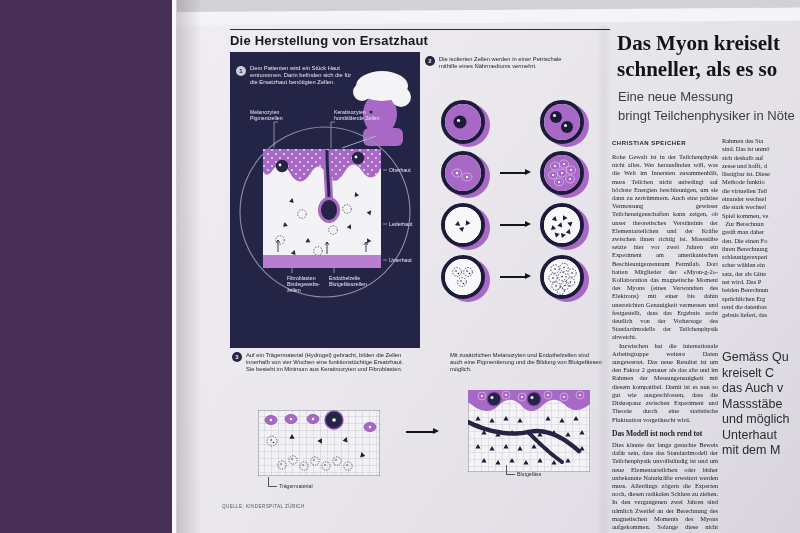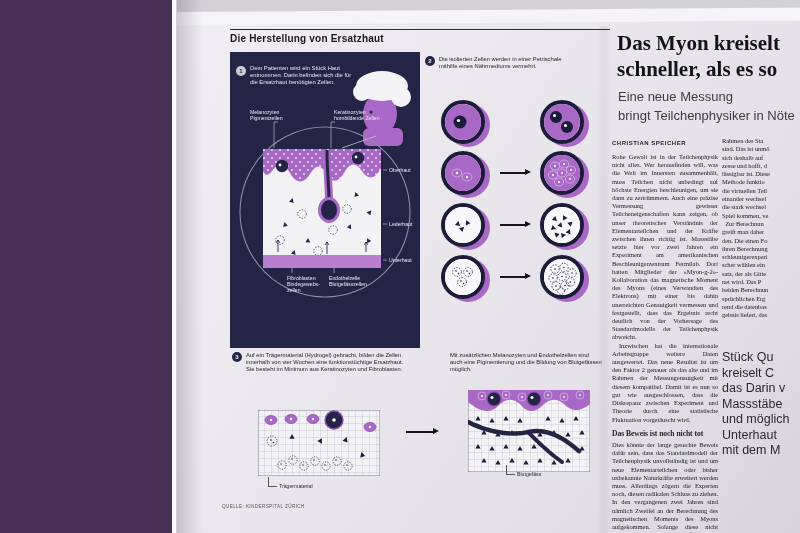--- a/index.html
+++ b/index.html
@@ -10,21 +10,21 @@
   
   #paper{left:172px;top:0;width:628px;height:533px;overflow:hidden;
     background:linear-gradient(125deg,#f0eef2 0%,#e9e7ec 45%,#e2dfe6 75%,#d7d4db 100%);}
   #paper-edge{left:0;top:0;width:5px;height:533px;background:#f9f8fa;}
   #spine-shadow{left:4px;top:0;width:26px;height:533px;background:linear-gradient(90deg,rgba(60,50,70,.22),rgba(60,50,70,0));}
   #top-strip{left:0;top:0;width:628px;height:12px;background:#d3d0d6;}
   #top-white{left:0;top:12px;width:628px;height:13px;background:#f5f4f6;transform:rotate(-.4deg);transform-origin:left;}
   #gutter-crease{left:424px;top:26px;width:16px;height:507px;background:linear-gradient(90deg,rgba(120,112,130,0),rgba(120,112,130,.10),rgba(120,112,130,0));}
   
   #kicker-rule{left:58px;top:29px;width:380px;height:1px;background:#2b2b33;}
-  #kicker{left:58px;top:33px;font-size:10px;font-weight:bold;color:#17171d;letter-spacing:.2px;}
+  #kicker{left:58px;top:33px;font-size:13px;font-weight:bold;color:#17171d;letter-spacing:.2px;}
   #panel1{left:58px;top:52px;width:190px;height:296px;background:#242447;overflow:hidden;}
   .step-badge{width:10px;height:10px;border-radius:50%;font-size:6px;font-weight:bold;
     display:flex;align-items:center;justify-content:center;}
   .badge-light{background:#cfcdda;color:#242447;}
   .badge-dark{background:#242447;color:#f2f1f6;}
   .step-text{font-size:5.8px;line-height:7px;color:#1d1d26;}
   .step-text.on-dark{color:#e9e7f2;}
   .skin-label{font-size:5.2px;line-height:6px;color:#e9e7f2;white-space:pre-line;}
   
   .dish{position:absolute;width:44px;height:44px;border-radius:50%;background:#f8f7fa;
@@ -420,21 +420,21 @@
   </div>
   <div id="subhead" class="abs">
     <div>Eine neue Messung</div>
     <div>bringt Teilchenphysiker in Nöte</div>
   </div>
   <div id="byline" class="abs">CHRISTIAN SPEICHER</div>
 
   <div id="col1" class="abs bodycol">
     <p>Rohe Gewalt ist in der Teilchenphysik nicht alles. Wer herausfinden will, was die Welt im Innersten zusammenhält, muss Teilchen nicht unbedingt auf höchste Energien beschleunigen, um sie dann zu zertrümmern. Auch eine präzise Vermessung gewisser Teilcheneigenschaften kann zeigen, ob unser theoretisches Verständnis der Elementarteilchen und der Kräfte zwischen ihnen richtig ist. Massstäbe setzte hier vor zwei Jahren ein Experiment am amerikanischen Beschleunigerzentrum Fermilab. Dort hatten Mitglieder der «Myon-g-2»-Kollaboration das magnetische Moment des Myons (eines Verwandten des Elektrons) mit einer bis dahin unerreichten Genauigkeit vermessen und festgestellt, dass das Ergebnis recht deutlich von der Vorhersage des Standardmodells der Teilchenphysik abweicht.</p>
     <p class="indent">Inzwischen hat die internationale Arbeitsgruppe weitere Daten ausgewertet. Das neue Resultat ist um den Faktor 2 genauer als das alte und im Rahmen der Messungenauigkeit mit diesem kompatibel. Damit ist es nun so gut wie ausgeschlossen, dass die Diskrepanz zwischen Experiment und Theorie durch eine statistische Fluktuation vorgetäuscht wird.</p>
-    <p id="col1-heading">Das Beweis ist noch nicht tot</p>
+    <p id="col1-heading">Das Modell ist noch rend tot</p>
     <p>Dies könnte der lange gesuchte Beweis dafür sein, dass das Standardmodell der Teilchenphysik unvollständig ist und um neue Elementarteilchen oder bisher unbekannte Naturkräfte erweitert werden muss. Allerdings zögern die Experten noch, diesen radikalen Schluss zu ziehen. In den vergangenen zwei Jahren sind nämlich Zweifel an der Berechnung des magnetischen Moments des Myons aufgekommen. Solange diese nicht ausgeräumt sind, ist es verfrüht, über neue Physik jenseits des Standardmodells zu spekulieren.</p>
   </div>
 
   <div id="col2" class="abs">
 
   <div class="c2line">Rahmen des Sta</div>
       <div class="c2line">sind. Das ist unmö</div>
       <div class="c2line">sich deshalb auf</div>
       <div class="c2line">zesse und hofft, d</div>
       <div class="c2line">lässigbar ist. Diese</div>
@@ -452,21 +452,21 @@
       <div class="c2line">satz, der als Gitte</div>
       <div class="c2line">net wird. Das P</div>
       <div class="c2line">beiden Berechnun</div>
       <div class="c2line">sprüchlichen Erg</div>
       <div class="c2line">rend die datenbas</div>
       <div class="c2line">gebnis liefert, das</div>
     </div>
 
   <div id="pullquote" class="abs">
 
-  <div class="pqline">Stück Qu</div>
+  <div class="pqline">Gemäss Qu</div>
       <div class="pqline">kreiselt C</div>
-      <div class="pqline">das Darin v</div>
+      <div class="pqline">das Auch v</div>
       <div class="pqline">Massstäbe</div>
       <div class="pqline">und möglich</div>
       <div class="pqline">Unterhaut</div>
       <div class="pqline">mit dem M</div>
     </div>
 </div>
 
 </body></html>

